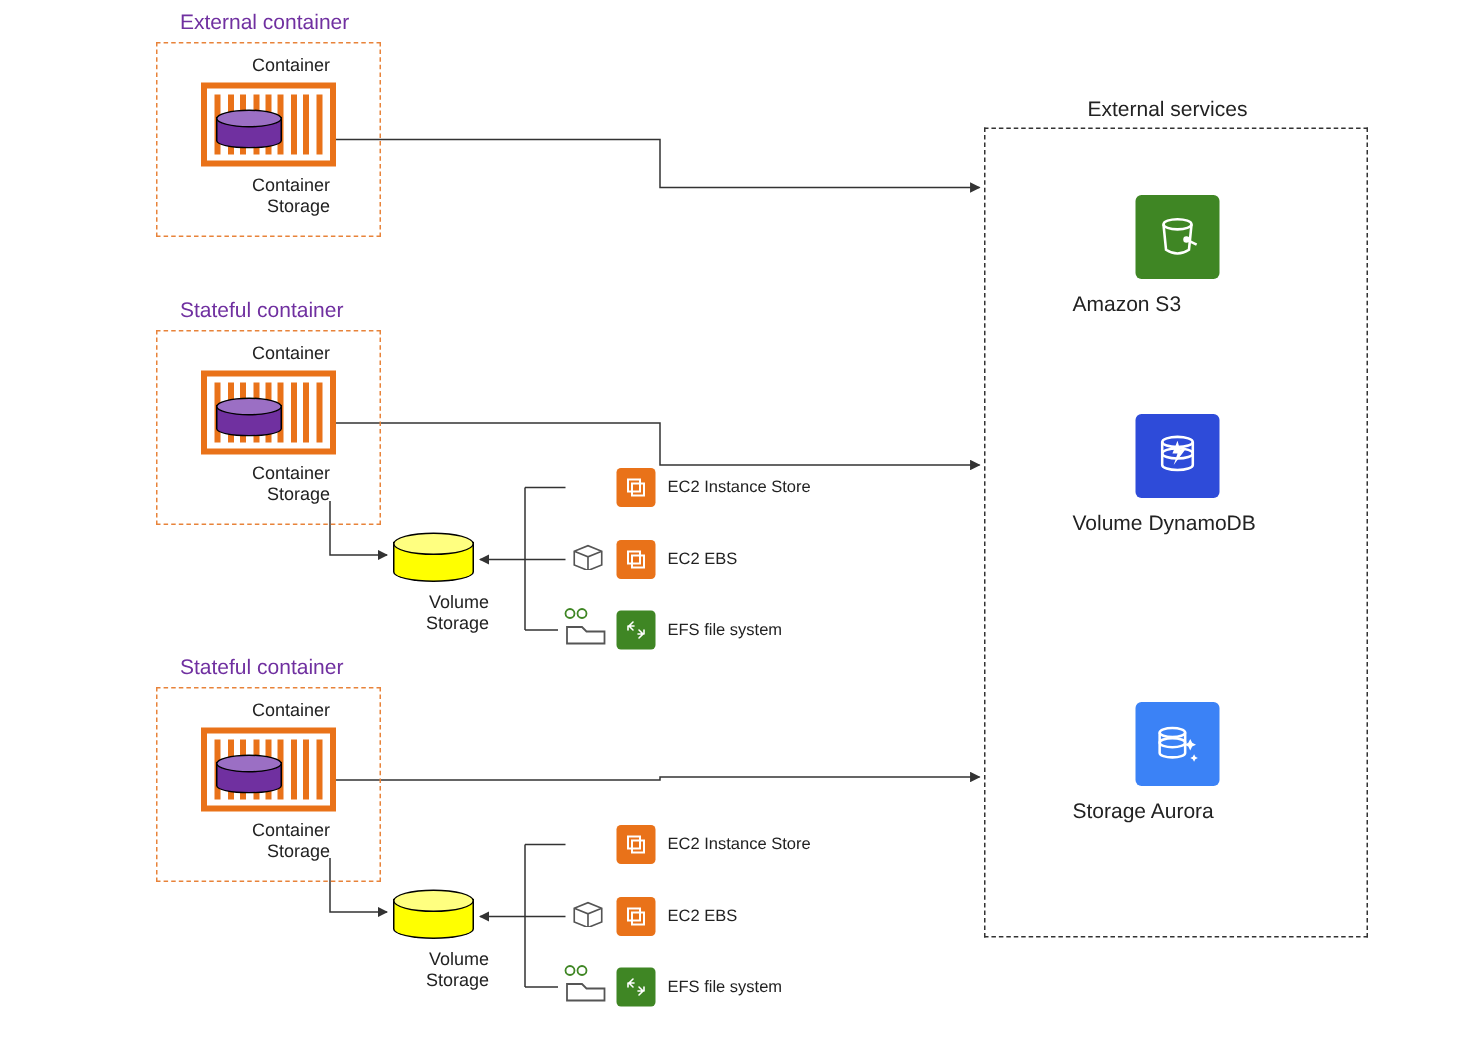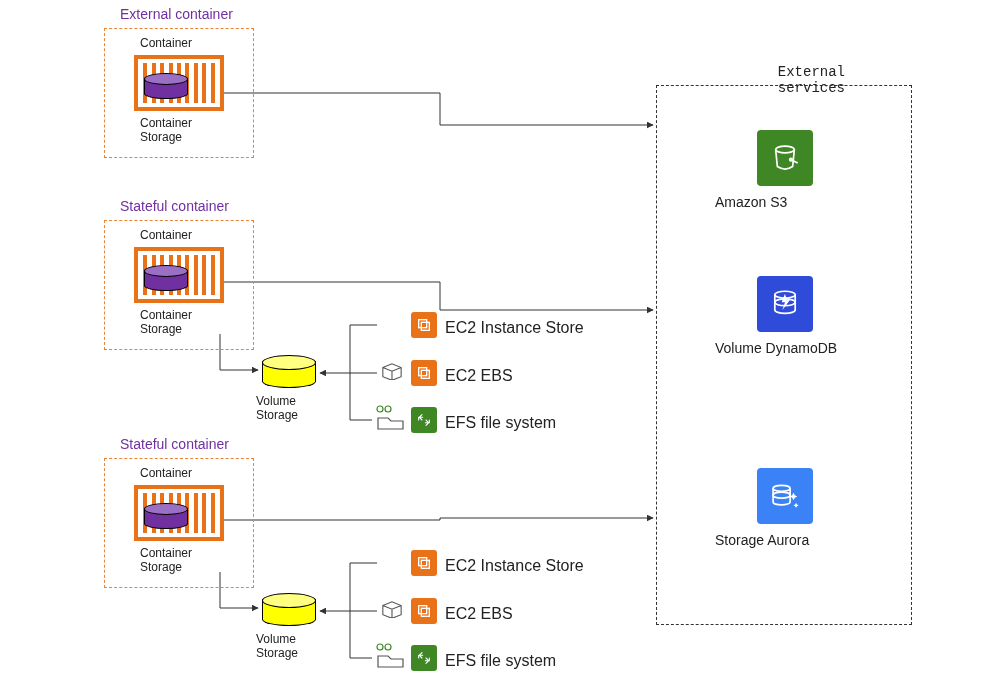--- a/index.html
+++ b/index.html
@@ -26,26 +26,25 @@
   }
   .ext-box {
     position: absolute;
     border: 1.5px dashed #333;
     box-sizing: border-box;
   }
   .ext-label {
     position: absolute;
     font-size: 14px;
     color: #222;
+    text-align: left;
+  }
+  .txt {
+    position: absolute;
     text-align: right;
-    font-family: Liberation Mono, monospace;
-  }
-  .txt {
-    position: absolute;
-    text-align: left;
   }
   
   .container-icon {
     position: absolute;
     width: 90px;
     height: 56px;
     border: 4px solid #e97219;
     background: #fff;
     box-sizing: border-box;
   }
@@ -126,21 +125,21 @@
   .oi { background: #e97219; }
   .gi { background: #3f8624; }
   .small-icon svg { width: 16px; height: 16px; }
   .aux-icon {
     position: absolute;
     width: 22px;
     height: 20px;
   }
   .svc-label {
     position: absolute;
-    font-size: 16px;
+    font-size: 11px;
     color: #222;
   }
   .big-svc-label {
     position: absolute;
     font-size: 14px;
     color: #222;
     width: 140px;
   }
   svg.connector {
     position: absolute;

